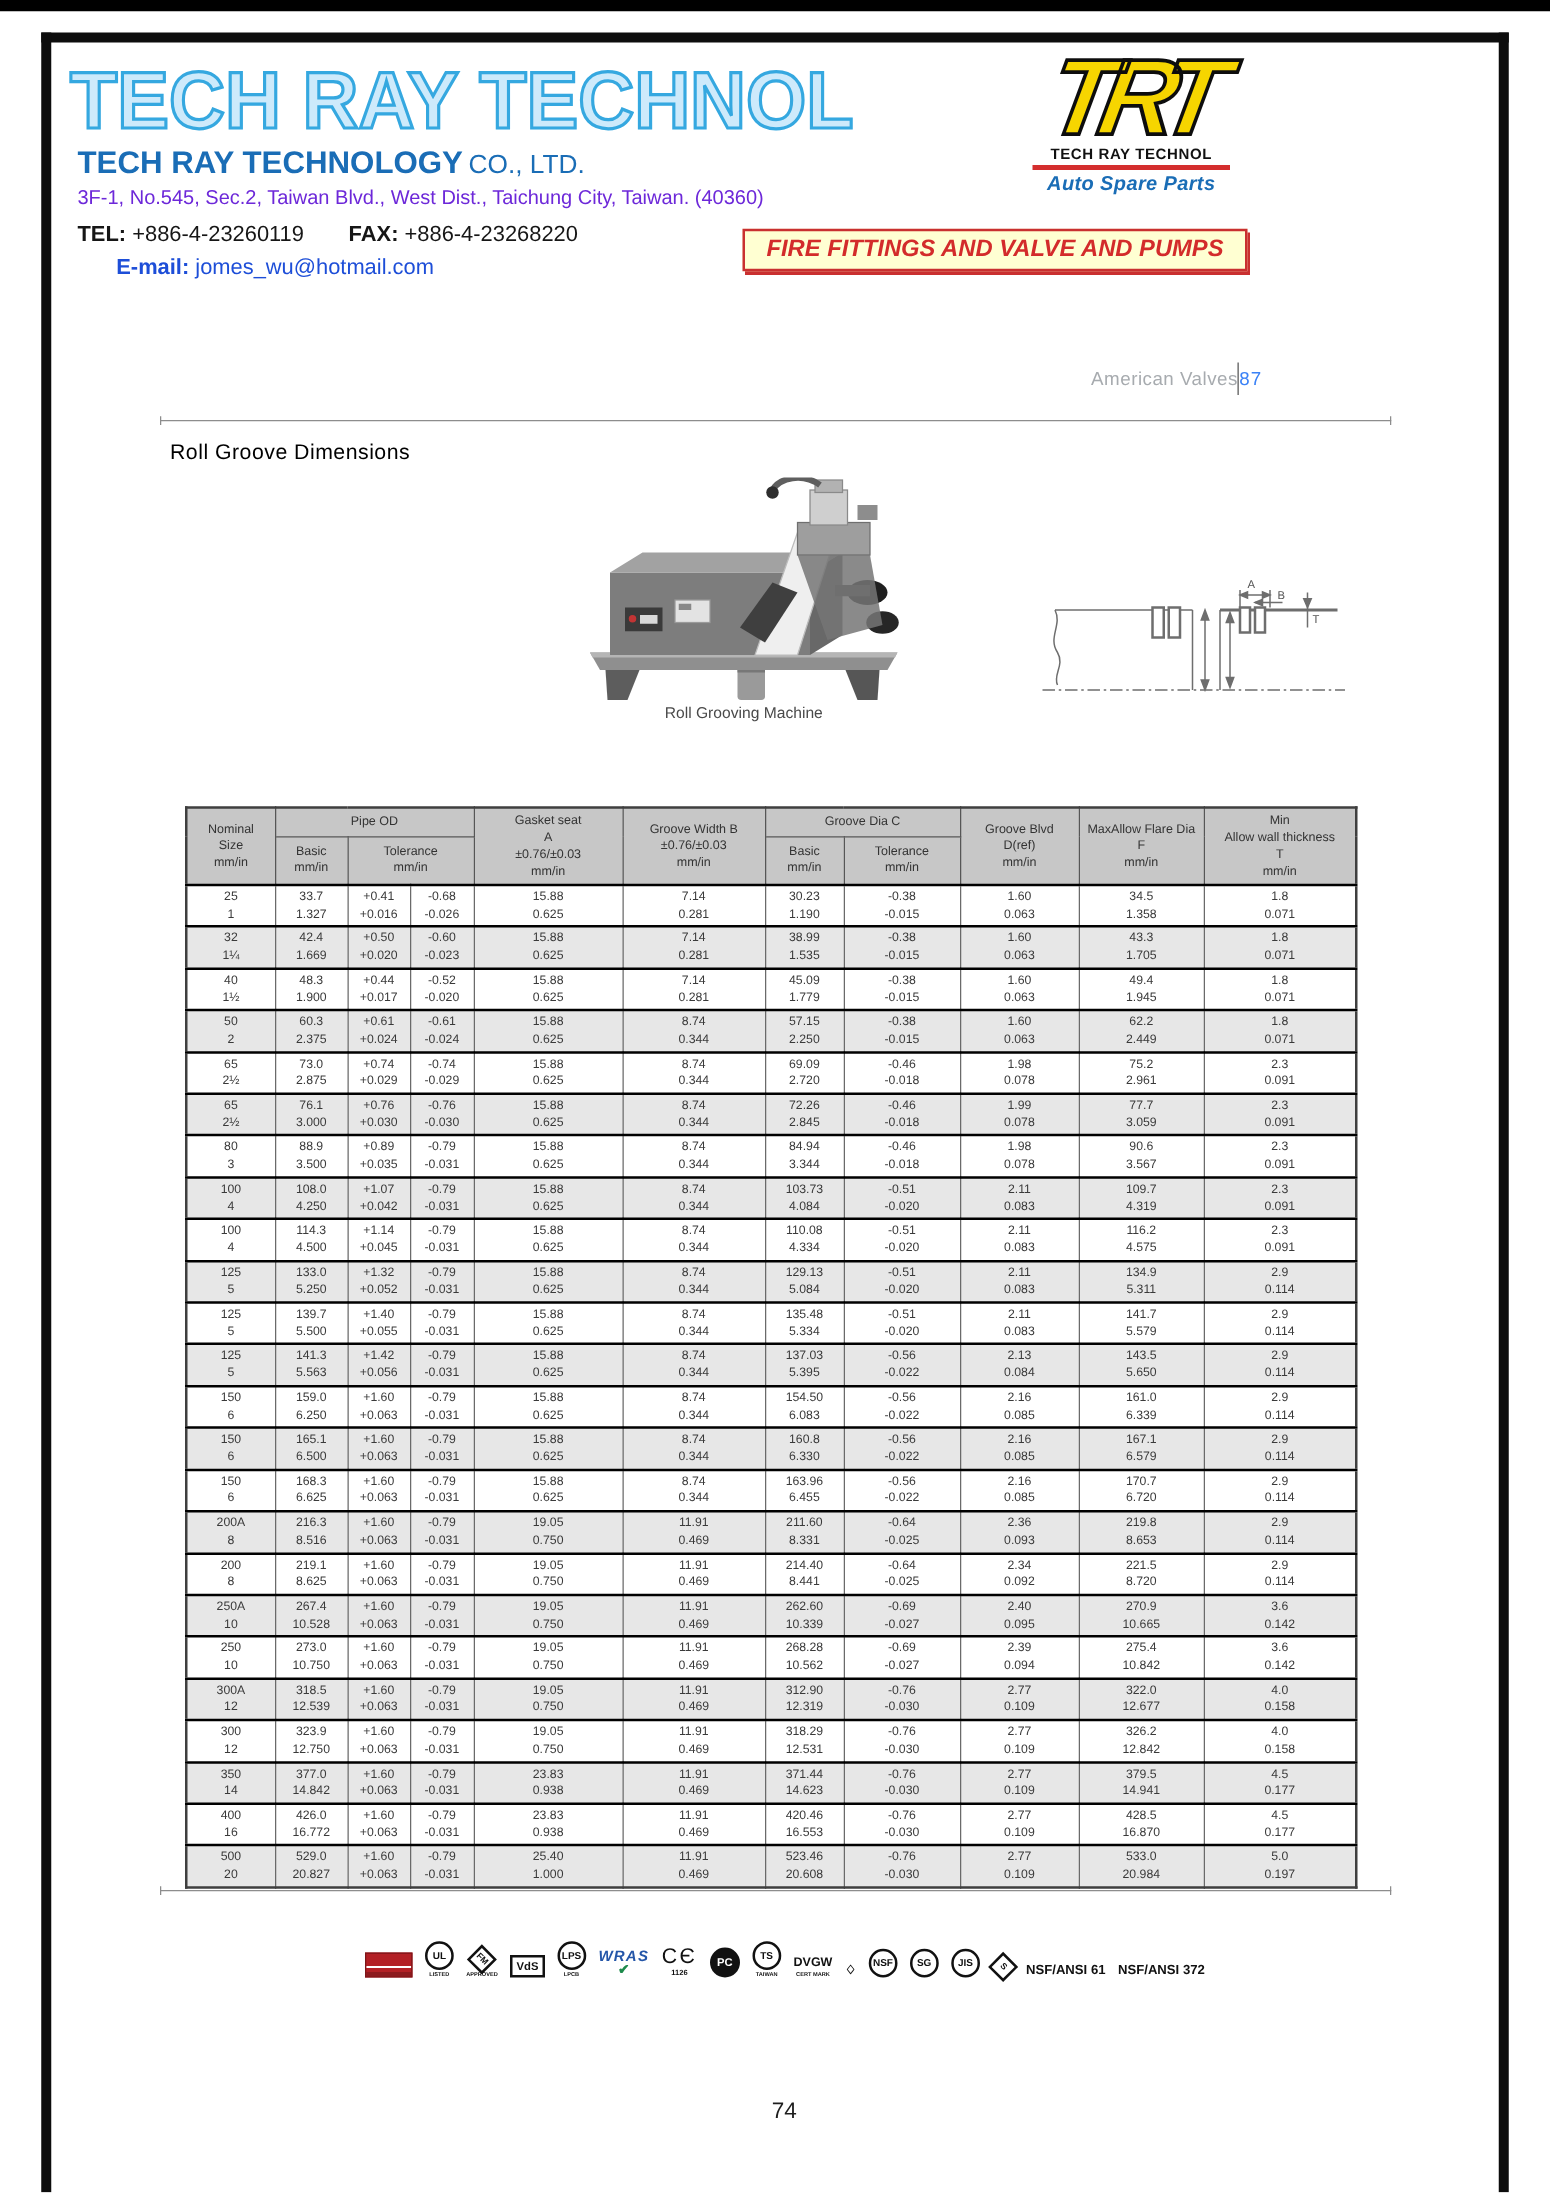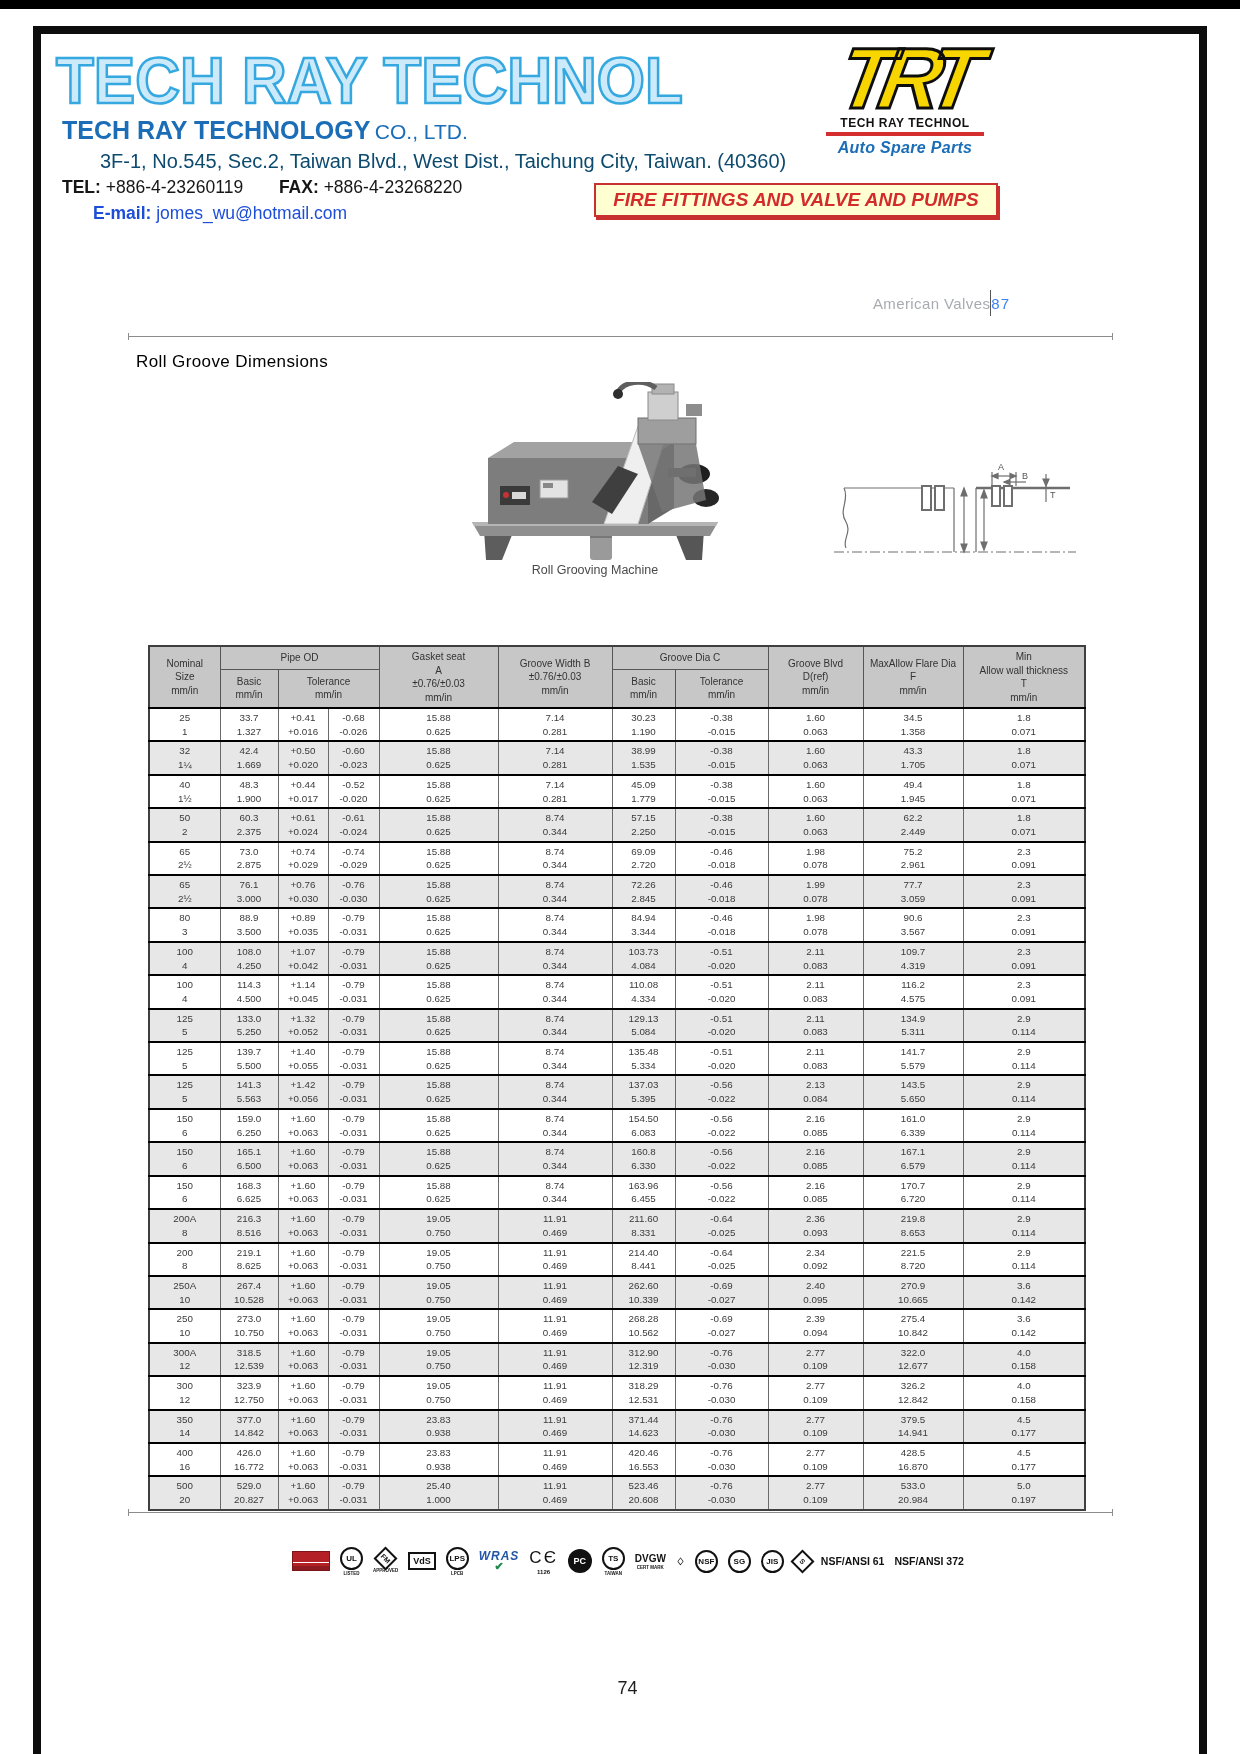--- a/index.html
+++ b/index.html
@@ -10,21 +10,21 @@
   .top-strip { position:absolute; left:0; top:0; width:1240px; height:9px; background:#000; }
   .frame-top { position:absolute; left:33px; top:26px; width:1174px; height:8px; background:#0d0d0d; }
   .frame-left { position:absolute; left:33px; top:26px; width:8px; height:1728px; background:#0d0d0d; }
   .frame-right { position:absolute; left:1199px; top:26px; width:8px; height:1728px; background:#0d0d0d; }
 
   .logo-big { position:absolute; left:56px; top:44px; font-size:62px; font-weight:bold; letter-spacing:0px;
               color:#cdeafb; -webkit-text-stroke:2.5px #35a8e0; white-space:nowrap; transform:scaleY(1.04); transform-origin:left top; }
   .company-line { position:absolute; left:62px; top:116px; white-space:nowrap; }
   .company-name { font-size:25px; font-weight:bold; color:#1a6db6; }
   .company-suffix { font-size:21px; color:#1a6db6; }
-  .address { position:absolute; left:62px; top:150px; font-size:20px; color:#0c4a6e; white-space:nowrap;margin-left:38px; }
+  .address { position:absolute; left:62px; top:150px; font-size:16px; color:#6d28d9; white-space:nowrap; }
   .telfax { position:absolute; left:62px; top:177px; font-size:17.5px; color:#161616; white-space:nowrap; }
   .telfax b, .email b { font-weight:bold; }
   .telfax .gap { display:inline-block; width:26px; }
   .email { position:absolute; left:62px; top:203px; font-size:17.5px; color:#1d4ed8; white-space:nowrap;margin-left:31px; }
 
   .brand { position:absolute; left:812px; top:38px; width:186px; text-align:center; }
   .brand-trt { font-size:86px; line-height:0.95; font-weight:bold; font-style:italic; color:#f6d500;
                -webkit-text-stroke:3px #0d0d0d; letter-spacing:-12px; transform:skewX(-10deg); display:block; }
   .brand-name { display:block; font-size:12px; font-weight:bold; color:#111; letter-spacing:0.5px; margin-top:-4px; }
   .brand-rule { height:4px; background:#d42e2e; margin:2px 14px 3px 14px; }
@@ -53,21 +53,21 @@
   table.dims { position:absolute; left:148px; top:645px; width:936px; border-collapse:collapse; table-layout:fixed;
                text-align:center; border:2px solid #3f3f3f;padding-left:48px; }
   table.dims th { background:#c7c7c7; border:1px solid #565656; font-weight:normal; white-space:pre-line;
                   font-size:10px; color:#333; padding:3px 1px; line-height:1.35; }
   table.dims thead { border-bottom:2px solid #3f3f3f; }
   table.dims td { border-left:1px solid #6a6a6a; border-right:1px solid #6a6a6a; padding:2px 0; font-size:9.8px;
                   color:#3a3a3a; line-height:1.4; height:29px; }
   table.dims tbody tr { border-top:2px solid #000000; }
   table.dims tbody tr.alt { background:#e7e7e7; }
 
-  .certs { position:absolute; left:292px; top:1540px; width:672px; height:42px; display:flex; align-items:center;
+  .certs { position:absolute; left:292px; top:1540px; width:672px; height:42px; display:flex; align-items:flex-end;
            justify-content:space-between; }
   .cert { display:flex; flex-direction:column; align-items:center; justify-content:center; color:#111; }
   .cert-glyph { font-weight:bold; }
   .cert-sub { font-size:4.5px; font-weight:bold; margin-top:1px; letter-spacing:0; }
   .cert-flag { width:38px; height:20px; background:#b32025;
                background-image:linear-gradient(#b32025 55%, #fff 55%, #fff 63%, #b32025 63%, #b32025 80%, #8c1a1e 80%); border:1px solid #7c1518; }
   .cert-circle { }
   .cert-circle .cert-glyph { width:23px; height:23px; border:2px solid #111; border-radius:50%; display:flex;
                              align-items:center; justify-content:center; font-size:8px; }
   .cert-circle-filled .cert-glyph { width:24px; height:24px; background:#111; color:#fff; border-radius:50%;

